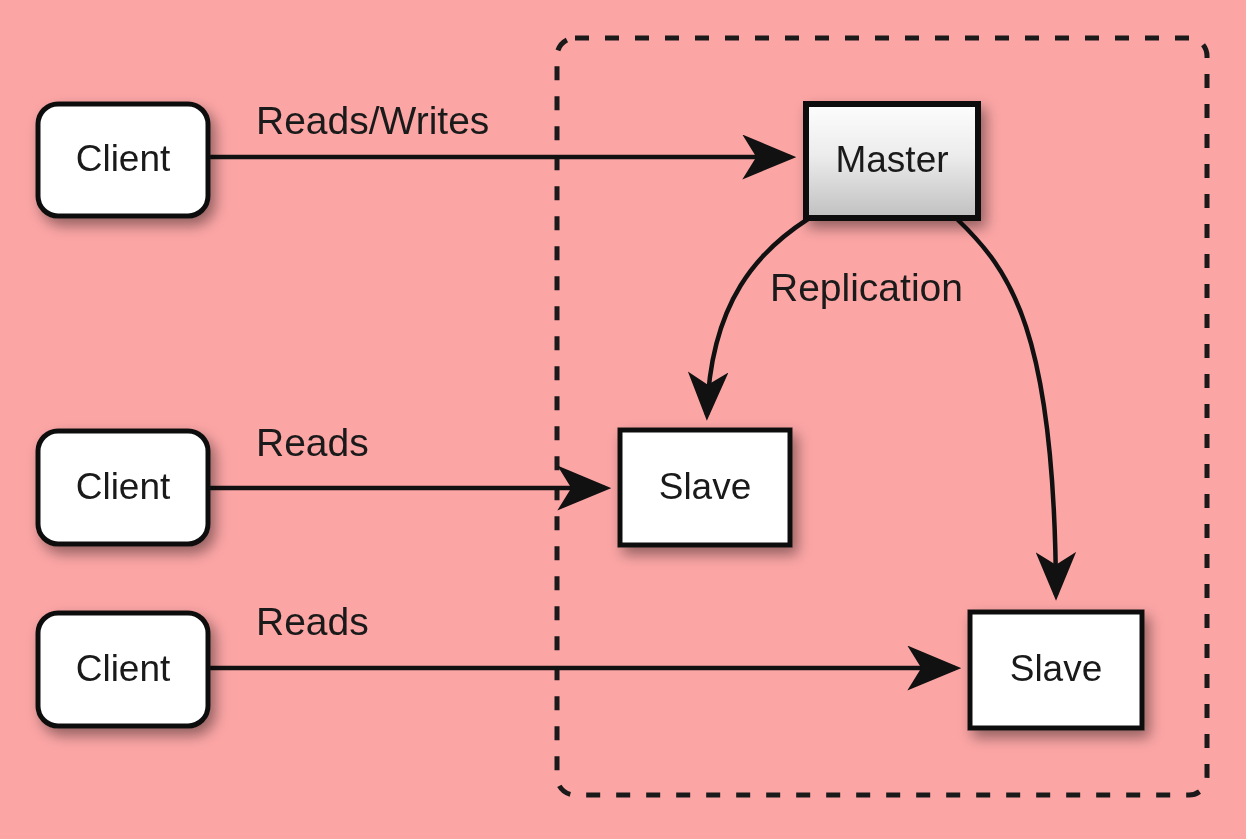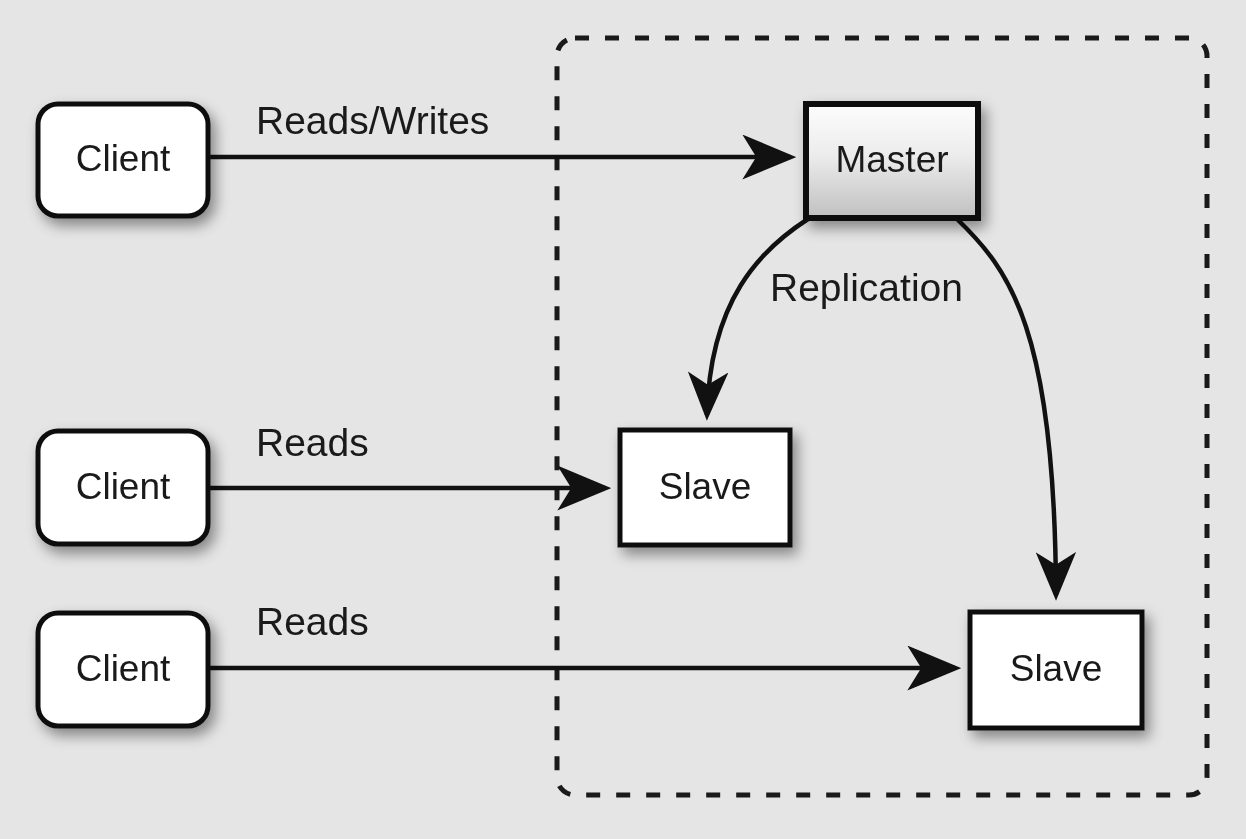--- a/index.html
+++ b/index.html
@@ -7,21 +7,21 @@
     padding: 0;
     background: #ffffff;
   }
   body {
     font-family: "Liberation Sans", sans-serif;
   }
   #stage {
     position: relative;
     width: 1246px;
     height: 839px;
-    background: #e5e5e5;
+    background: #fca5a5;
     overflow: hidden;
   }
   #diagram-svg {
     position: absolute;
     left: 0;
     top: 0;
     width: 1246px;
     height: 839px;
     display: block;
   }

